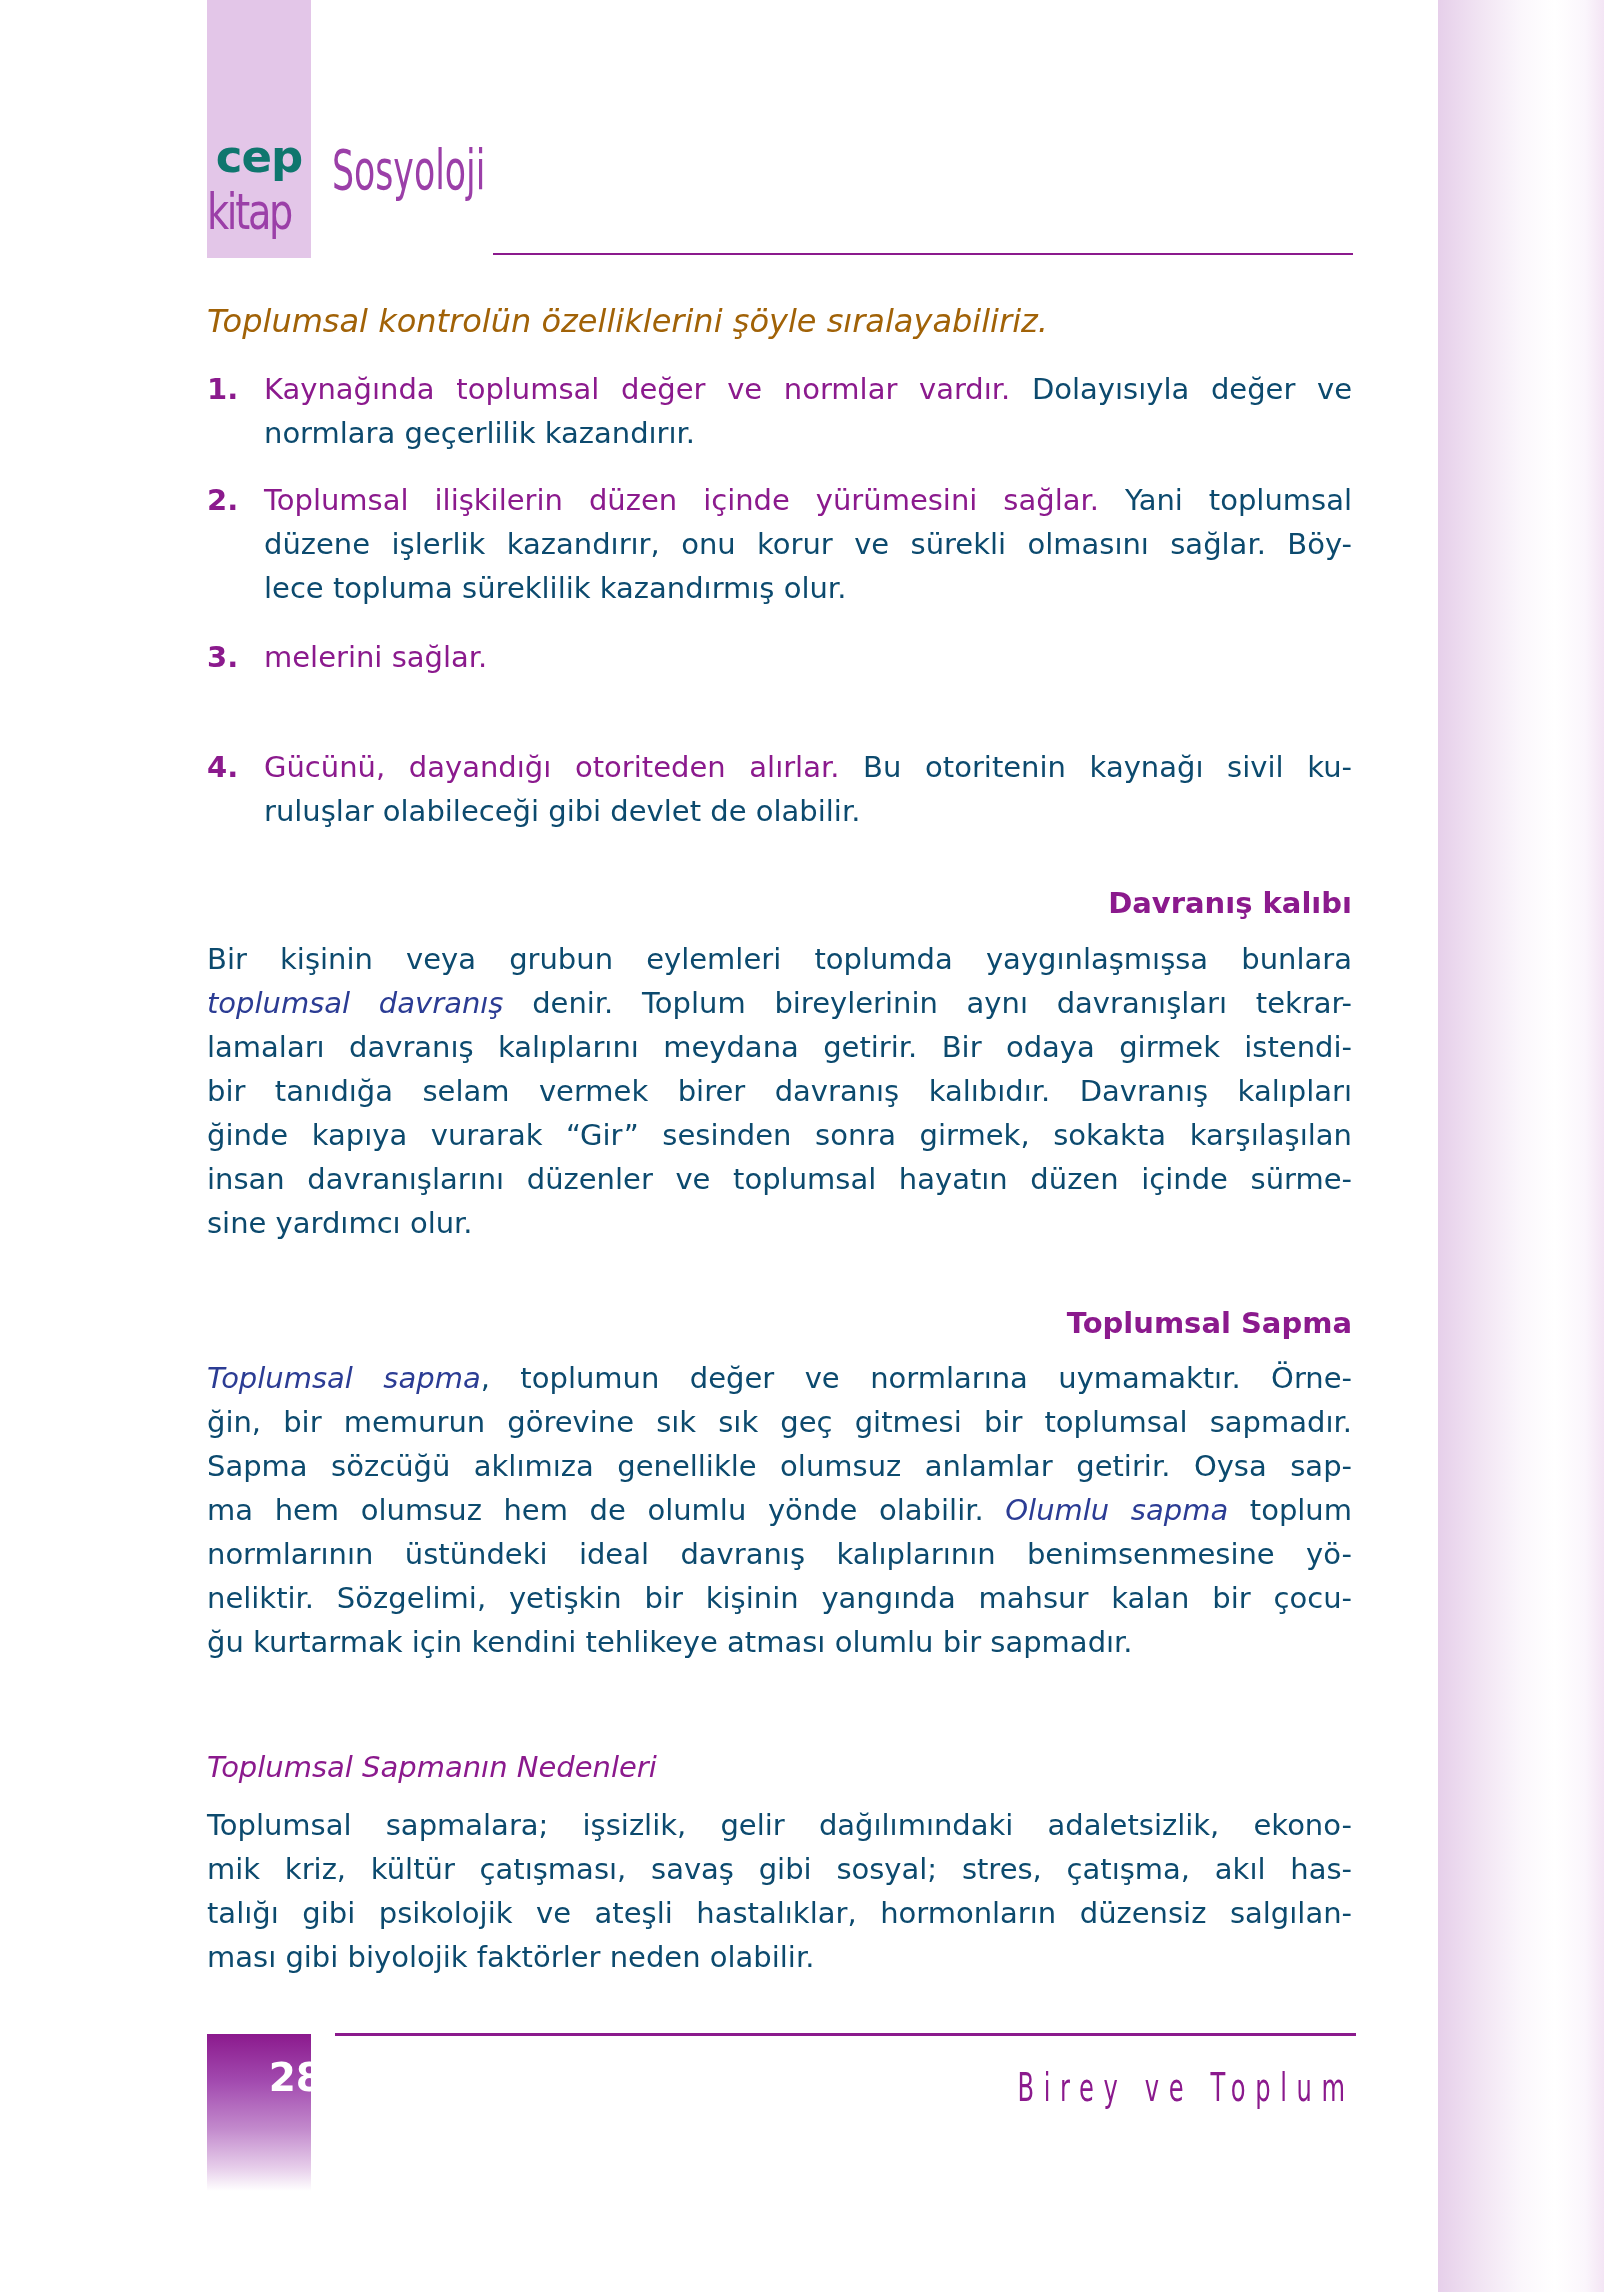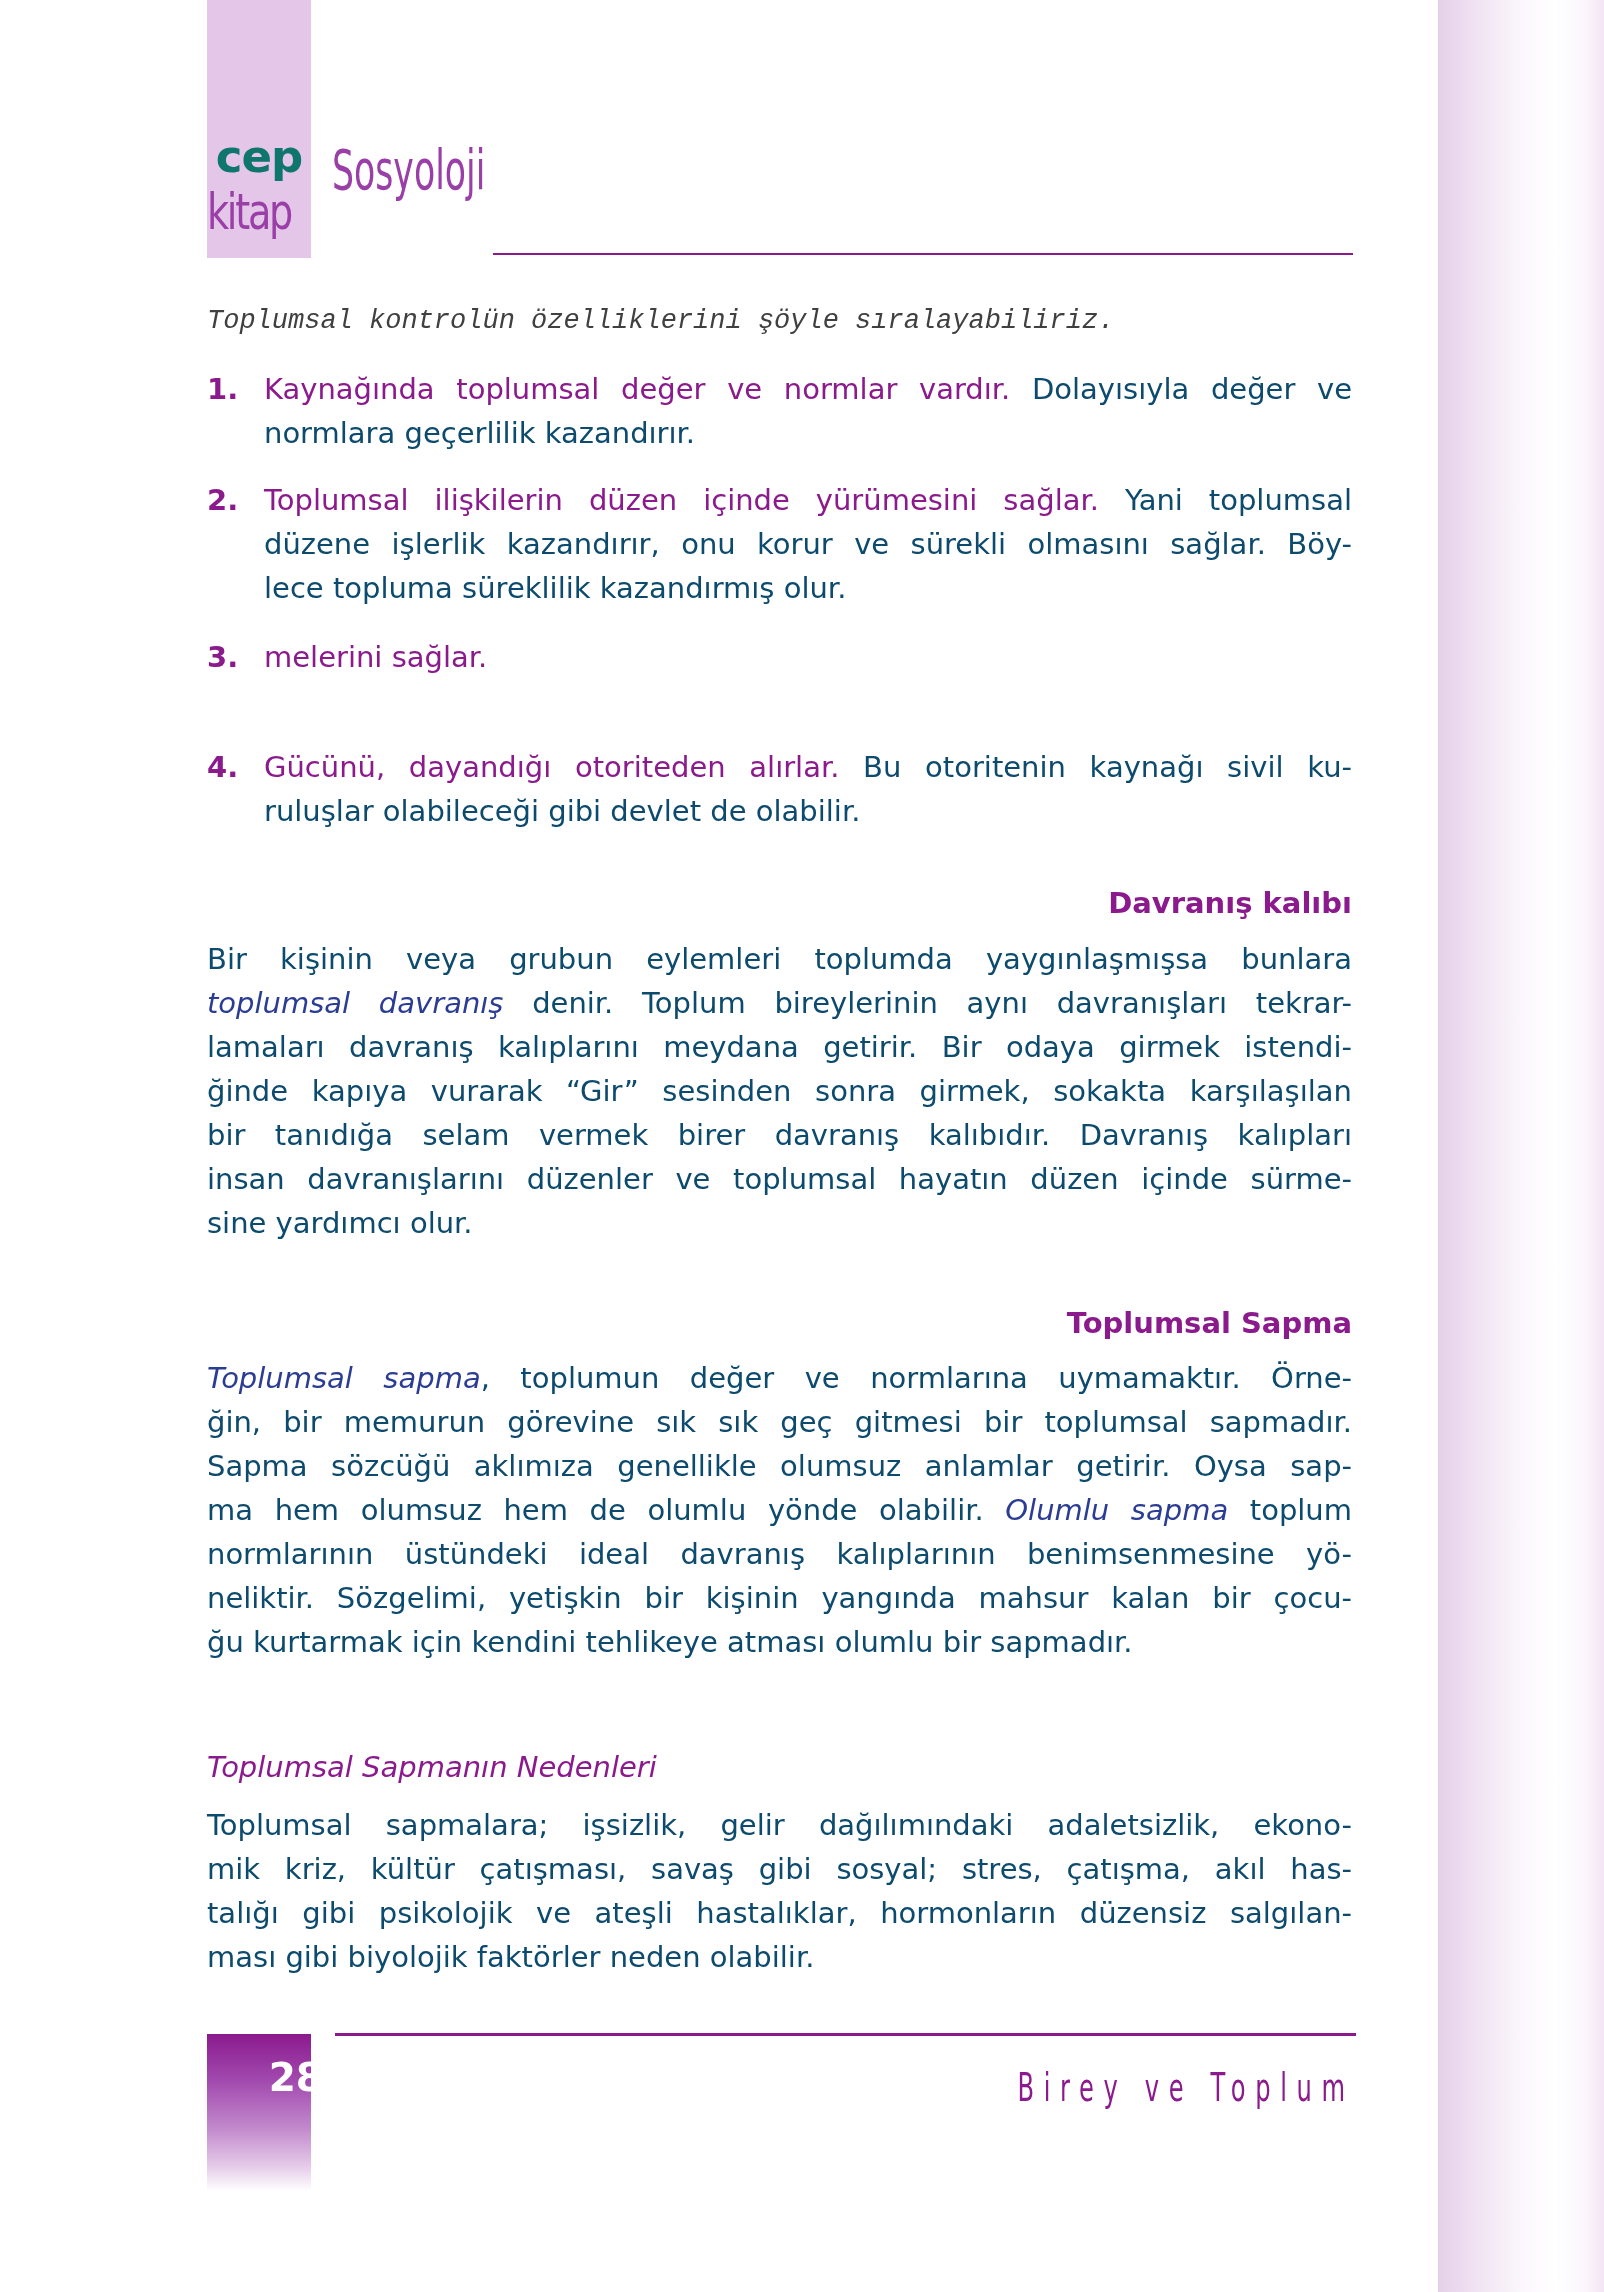--- a/index.html
+++ b/index.html
@@ -41,21 +41,21 @@
   .block { position: absolute; left: 207px; width: 1145px; }
   .line {
     display: block; height: 44px; line-height: 44px; font-size: 29px;
     text-align: justify; text-align-last: justify; white-space: nowrap;
   }
   .line.last { text-align-last: left; }
   .line span { white-space: pre-wrap; }
   .purple { color: #8b1a8d; }
   .blue { color: #2b3c94; font-style: italic; }
   .dark { color: #0c4a6e; }
-  .intro { font-style: italic; color: #404040; font-size: 27px; line-height: 45px; height: 45px; font-family: Liberation Mono, monospace; }
+  .intro { font-style: italic; color: #a16207; font-size: 32px; line-height: 45px; height: 45px; }
   .heading-bold { font-weight: bold; color: #8b1a8d; font-size: 29px; line-height: 45px; height: 45px; text-align: right; }
   .heading-italic { font-style: italic; color: #8b1a8d; font-size: 29px; line-height: 45px; height: 45px; }
 
   .list-item { position: absolute; left: 207px; width: 1145px; }
   .list-num {
     position: absolute; left: 0; top: 0; font-weight: bold; color: #8b1a8d;
     font-size: 29px; line-height: 44px;
   }
   .list-body { position: absolute; left: 57px; width: 1088px; top: 0; }
 
@@ -119,22 +119,22 @@
       <div class="line last"><span class="dark">ruluşlar olabileceği gibi devlet de olabilir.</span></div>
     </div>
 </div>
 
 <div class="block" style="top:881px;">
   <div class="heading-bold">Davranış kalıbı</div>
   <div style="margin-top:10.7px;">
       <div class="line"><span class="dark">Bir kişinin veya grubun eylemleri toplumda yaygınlaşmışsa bunlara</span></div>
       <div class="line"><span class="blue">toplumsal davranış</span><span class="dark"> denir. Toplum bireylerinin aynı davranışları tekrar-</span></div>
       <div class="line"><span class="dark">lamaları davranış kalıplarını meydana getirir. Bir odaya girmek istendi-</span></div>
+      <div class="line"><span class="dark">bir tanıdığa selam vermek birer davranış kalıbıdır. Davranış kalıpları</span></div>
       <div class="line"><span class="dark">ğinde kapıya vurarak “Gir” sesinden sonra girmek, sokakta karşılaşılan</span></div>
-      <div class="line"><span class="dark">bir tanıdığa selam vermek birer davranış kalıbıdır. Davranış kalıpları</span></div>
       <div class="line"><span class="dark">insan davranışlarını düzenler ve toplumsal hayatın düzen içinde sürme-</span></div>
       <div class="line last"><span class="dark">sine yardımcı olur.</span></div>
     </div>
 </div>
 
 <div class="block" style="top:1301px;">
   <div class="heading-bold">Toplumsal Sapma</div>
   <div style="margin-top:9.7px;">
       <div class="line"><span class="blue">Toplumsal sapma</span><span class="dark">, toplumun değer ve normlarına uymamaktır. Örne-</span></div>
       <div class="line"><span class="dark">ğin, bir memurun görevine sık sık geç gitmesi bir toplumsal sapmadır.</span></div>

